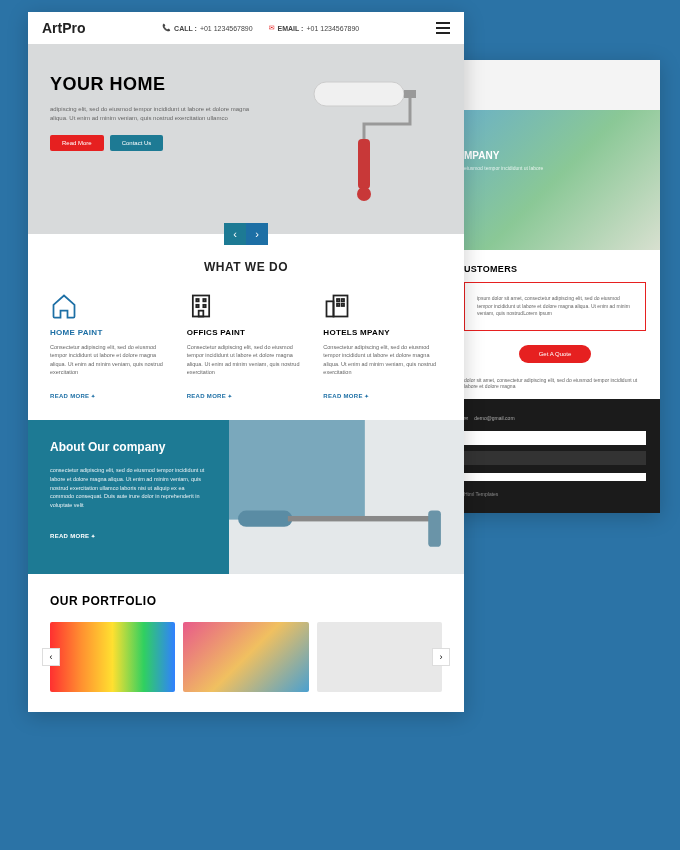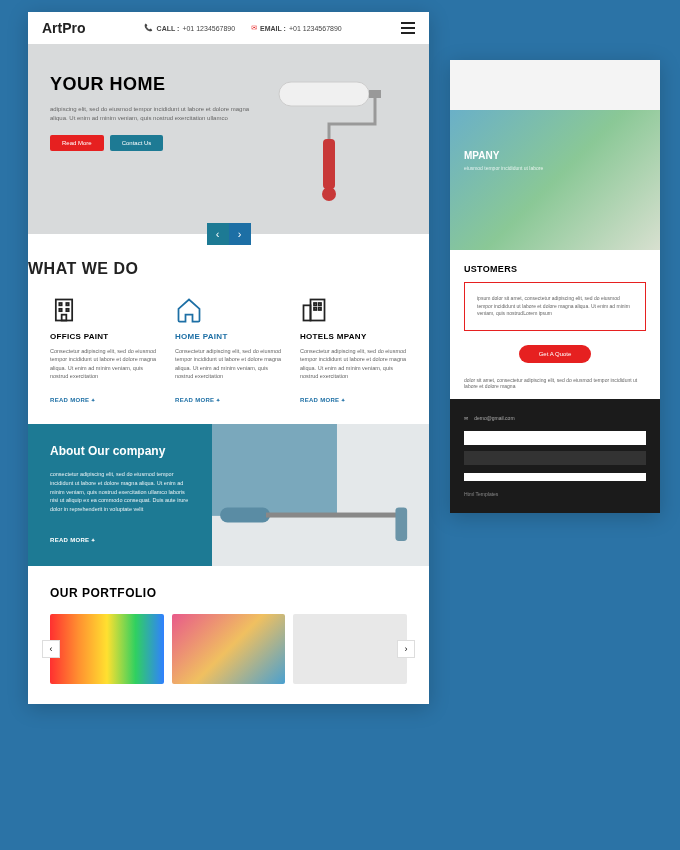--- a/index.html
+++ b/index.html
@@ -1,17 +1,17 @@
 <!DOCTYPE html>
 <html><head>
 <meta charset="utf-8">
 <style>
 *{margin:0;padding:0;box-sizing:border-box;font-family:Arial,sans-serif}
 body{background:#2b73a6;width:680px;height:850px;overflow:hidden;position:relative}
-.page{background:#fff;width:401px;position:absolute;top:12px;left:28px;box-shadow:0 4px 20px rgba(0,0,0,.2);z-index:2}
+.page{background:#fff;width:436px;position:absolute;top:12px;left:28px;box-shadow:0 4px 20px rgba(0,0,0,.2);z-index:2}
 .header{display:flex;align-items:center;justify-content:space-between;padding:8px 14px;background:#fff}
 .logo{font-weight:bold;font-size:14px;color:#222}
 .contact{display:flex;gap:16px;font-size:7px;color:#444}
 .contact span{display:flex;align-items:center;gap:3px}
 .contact .phone-icon{color:#2aa3d9}
 .contact .mail-icon{color:#e62020}
 .hamburger{display:flex;flex-direction:column;gap:3px;cursor:pointer}
 .hamburger span{width:14px;height:2px;background:#222}
 .hero{background:#d8dadb;padding:28px 22px 40px;position:relative;min-height:190px}
 .hero h4{font-size:10px;letter-spacing:.5px;color:#222;font-weight:bold}
@@ -19,21 +19,21 @@
 .hero p{font-size:6px;color:#666;margin-top:10px;max-width:200px;line-height:1.5}
 .hero-btns{margin-top:12px;display:flex;gap:6px}
 .btn{padding:5px 12px;font-size:6px;border:none;color:#fff;cursor:pointer;border-radius:2px}
 .btn-red{background:#e62020}
 .btn-teal{background:#1d7a94}
 .roller{position:absolute;right:30px;top:20px;width:150px;height:150px}
 .carousel-nav{position:absolute;bottom:-11px;left:50%;transform:translateX(-50%);display:flex}
 .carousel-nav button{width:22px;height:22px;border:none;color:#fff;font-size:11px;cursor:pointer}
 .carousel-nav .prev{background:#1d7a94}
 .carousel-nav .next{background:#1d6fa5}
-.section-title{text-align:left;font-size:16px;font-weight:bold;letter-spacing:.5px;padding:26px 0 18px;color:#222}
+.section-title{text-align:center;font-size:12px;font-weight:bold;letter-spacing:.5px;padding:26px 0 18px;color:#222}
 .services{display:flex;padding:0 22px 18px;gap:18px}
 .service{flex:1}
 .service .icon{height:28px;margin-bottom:8px}
 .service h5{font-size:8px;font-weight:bold;letter-spacing:.3px;margin-bottom:6px}
 .service.active h5{color:#1d6fa5}
 .service p{font-size:5.5px;color:#666;line-height:1.5;margin-bottom:8px}
 .readmore{font-size:6px;color:#1d6fa5;font-weight:bold;letter-spacing:.3px}
 .readmore::after{content:" ✦";font-size:5px}
 .about{display:flex}
 .about-text{background:#1d7a94;color:#fff;padding:20px 22px;flex:0 0 46%}
@@ -137,45 +137,45 @@
     </div>
     <div class="carousel-nav">
       <button class="prev">‹</button>
       <button class="next">›</button>
     </div>
   </div>
 
   <h3 class="section-title">WHAT WE DO</h3>
 
   <div class="services">
+    <div class="service active">
+      <div class="icon">
+        <svg width="28" height="28" viewBox="0 0 24 24" fill="none" stroke="#1d6fa5" stroke-width="1.5">
+            <path d="M3 11l9-8 9 8v10a1 1 0 01-1 1h-5v-6h-6v6H4a1 1 0 01-1-1V11z"></path>
+          </svg>
+      </div>
+      <h5>HOME PAINT</h5>
+      <p>Consectetur adipiscing elit, sed do eiusmod tempor incididunt ut labore et dolore magna aliqua. Ut enim ad minim veniam, quis nostrud exercitation</p>
+      <a class="readmore">READ MORE</a>
+    </div>
     <div class="service">
       <div class="icon">
         <svg width="28" height="28" viewBox="0 0 24 24" fill="none" stroke="#222" stroke-width="1.5">
             <rect x="5" y="3" width="14" height="18"></rect>
             <rect x="8" y="6" width="2" height="2"></rect>
             <rect x="14" y="6" width="2" height="2"></rect>
             <rect x="8" y="11" width="2" height="2"></rect>
             <rect x="14" y="11" width="2" height="2"></rect>
             <rect x="10" y="16" width="4" height="5"></rect>
           </svg>
       </div>
       <h5>OFFICS PAINT</h5>
       <p>Consectetur adipiscing elit, sed do eiusmod tempor incididunt ut labore et dolore magna aliqua. Ut enim ad minim veniam, quis nostrud exercitation</p>
       <a class="readmore">READ MORE</a>
     </div>
-    <div class="service active">
-      <div class="icon">
-        <svg width="28" height="28" viewBox="0 0 24 24" fill="none" stroke="#1d6fa5" stroke-width="1.5">
-            <path d="M3 11l9-8 9 8v10a1 1 0 01-1 1h-5v-6h-6v6H4a1 1 0 01-1-1V11z"></path>
-          </svg>
-      </div>
-      <h5>HOME PAINT</h5>
-      <p>Consectetur adipiscing elit, sed do eiusmod tempor incididunt ut labore et dolore magna aliqua. Ut enim ad minim veniam, quis nostrud exercitation</p>
-      <a class="readmore">READ MORE</a>
-    </div>
     <div class="service">
       <div class="icon">
         <svg width="28" height="28" viewBox="0 0 24 24" fill="none" stroke="#222" stroke-width="1.5">
             <rect x="3" y="8" width="6" height="13"></rect>
             <rect x="9" y="3" width="12" height="18"></rect>
             <rect x="12" y="6" width="2" height="2"></rect>
             <rect x="16" y="6" width="2" height="2"></rect>
             <rect x="12" y="10" width="2" height="2"></rect>
             <rect x="16" y="10" width="2" height="2"></rect>
           </svg>

